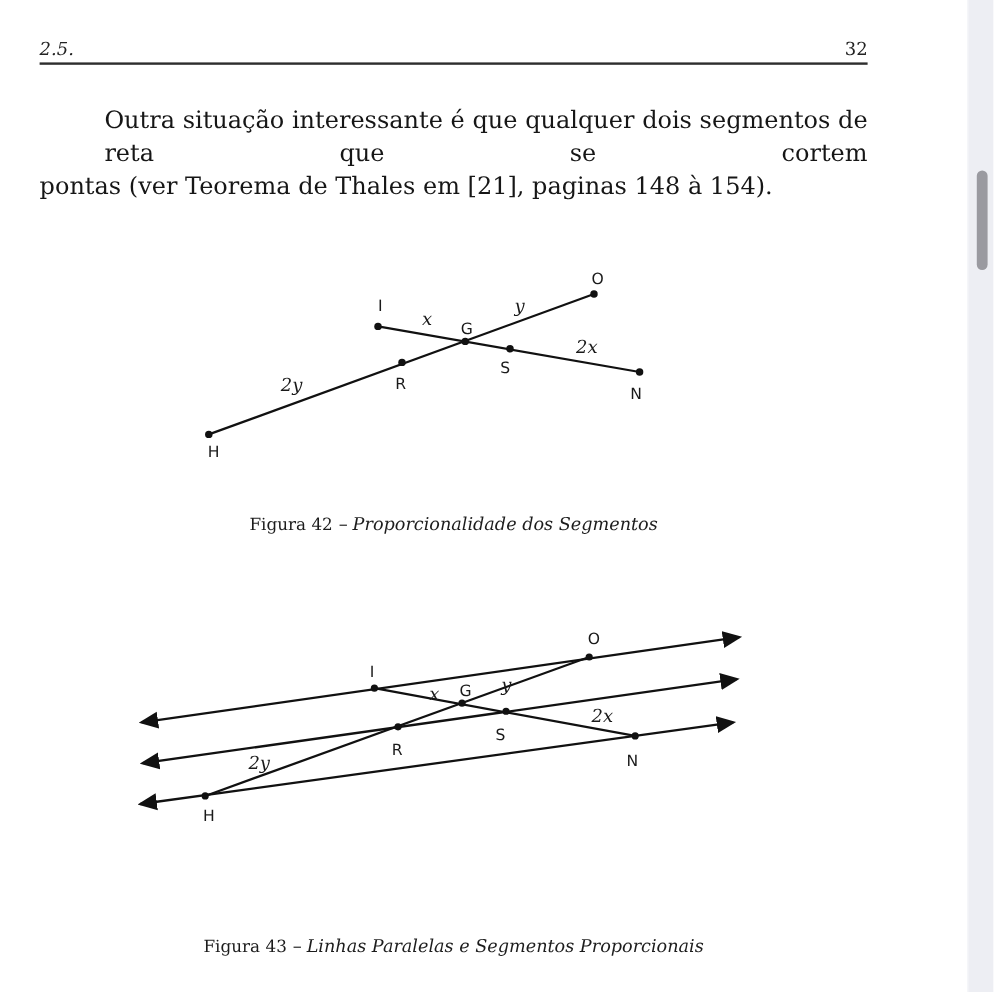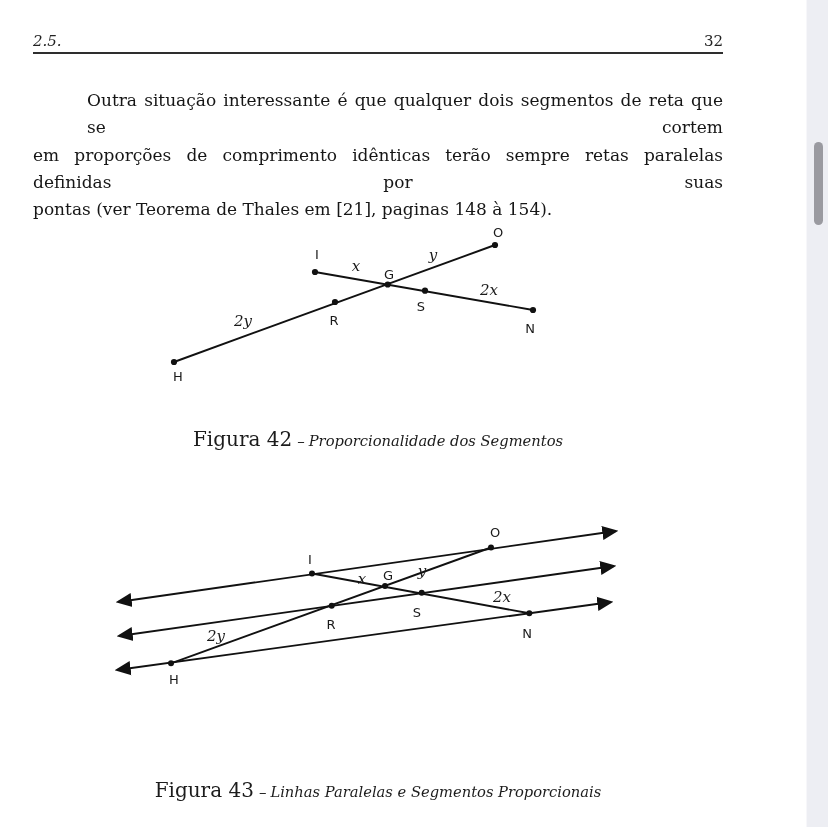--- a/index.html
+++ b/index.html
@@ -17,21 +17,21 @@
   }
   .hsec{margin-right:13px;}
   .hpage{margin-left:auto;font-style:normal;}
   .header-rule{
     position:absolute;left:33px;top:52px;width:690px;height:2px;
     background:#2e2e2e;
   }
   
   .paragraph{
     position:absolute;left:33px;top:87px;width:690px;
-    font-size:17px;line-height:27.3px;color:#161616;
+    font-size:20px;line-height:27.3px;color:#161616;
   }
   .pline{text-align:justify;text-align-last:justify;}
   .pline.first{padding-left:54px;}
   .pline.last{text-align:left;text-align-last:left;}
   
   .figsvg{position:absolute;}
   .fig42{left:140px;top:215px;}
   .fig43{left:105px;top:520px;}
   .pt-label{
     font-family:"DejaVu Sans","Liberation Sans",sans-serif;
@@ -43,21 +43,21 @@
   }
   .geoline{stroke:#111111;stroke-width:1.9;fill:none;}
   .geodot{fill:#111111;stroke:none;}
   
   .caption{
     position:absolute;left:33px;width:690px;text-align:center;
     color:#1c1c1c;white-space:nowrap;
   }
   .cap42{top:427px;}
   .cap43{top:778px;}
-  .cap-label{font-size:20px;}
+  .cap-label{font-size:14px;}
   .cap-sep{font-size:15px;margin:0 4px 0 5px;}
   .cap-title{font-size:14.7px;font-style:italic;}
   
   .scroll-track{
     position:absolute;right:0;top:0;width:21px;height:827px;
     background:#edeef3;border-left:1px solid #f7f7fa;
   }
   .scroll-thumb{
     position:absolute;left:7px;top:142px;width:9px;height:83px;
     border-radius:4.5px;background:#9a9aa0;
@@ -67,21 +67,20 @@
 <body>
 
 <div class="header">
   <span class="hsec">2.5.</span>
   <span class="hpage">32</span>
 </div>
 <div class="header-rule"></div>
 
 <div class="paragraph">
   <div class="pline first">Outra situação interessante é que qualquer dois segmentos de reta que se cortem</div>
-  <div class="pline">em proporções de comprimento idênticas terão sempre retas paralelas definidas por suas</div>
   <div class="pline last">pontas (ver Teorema de Thales em [21], paginas 148 à 154).</div>
 </div>
 
 <svg class="figsvg fig42" width="440" height="180" viewBox="0 0 440 180">
   <g>
     <line class="geoline" x1="34" y1="147" x2="355" y2="30"></line>
     <line class="geoline" x1="175" y1="57" x2="393" y2="95"></line>
   </g>
   <g>
     <circle class="geodot" cx="34" cy="147" r="3.1"></circle>

